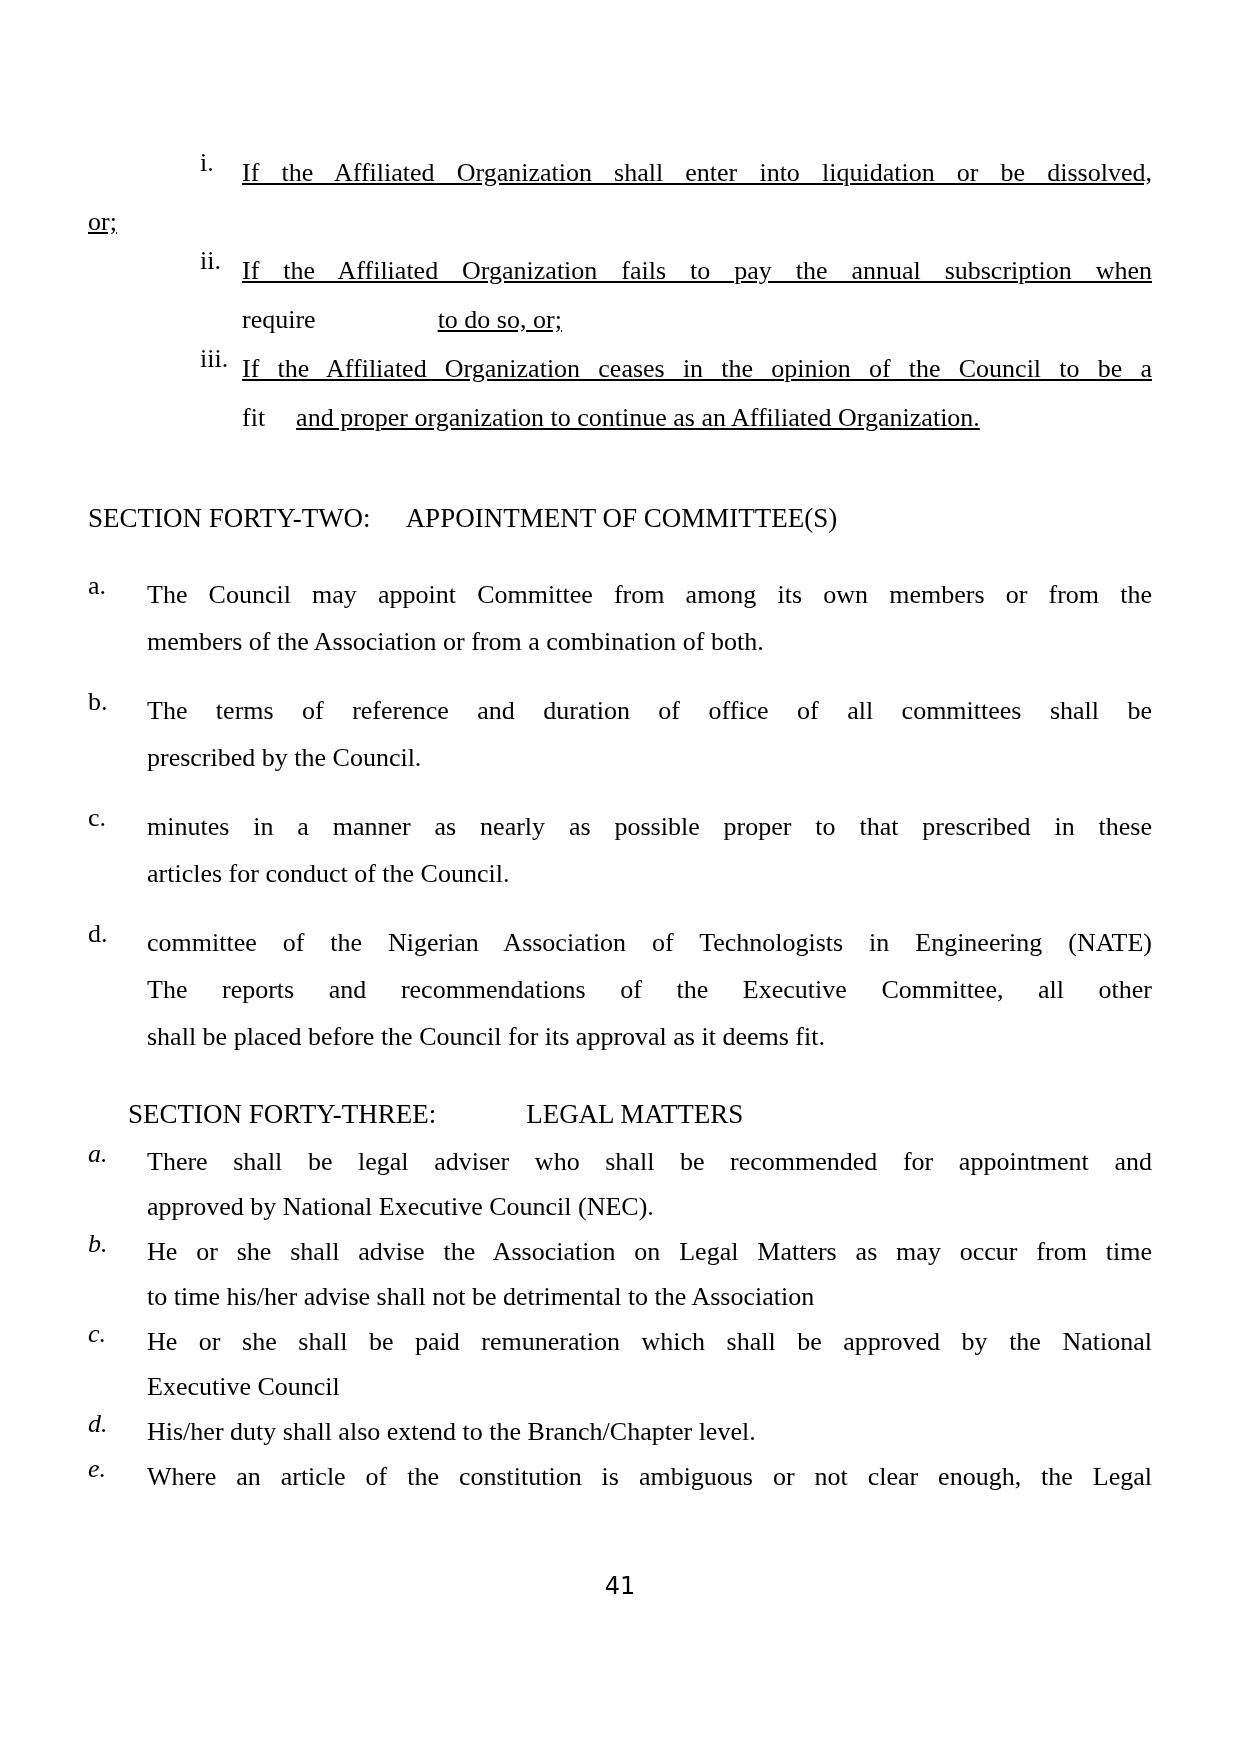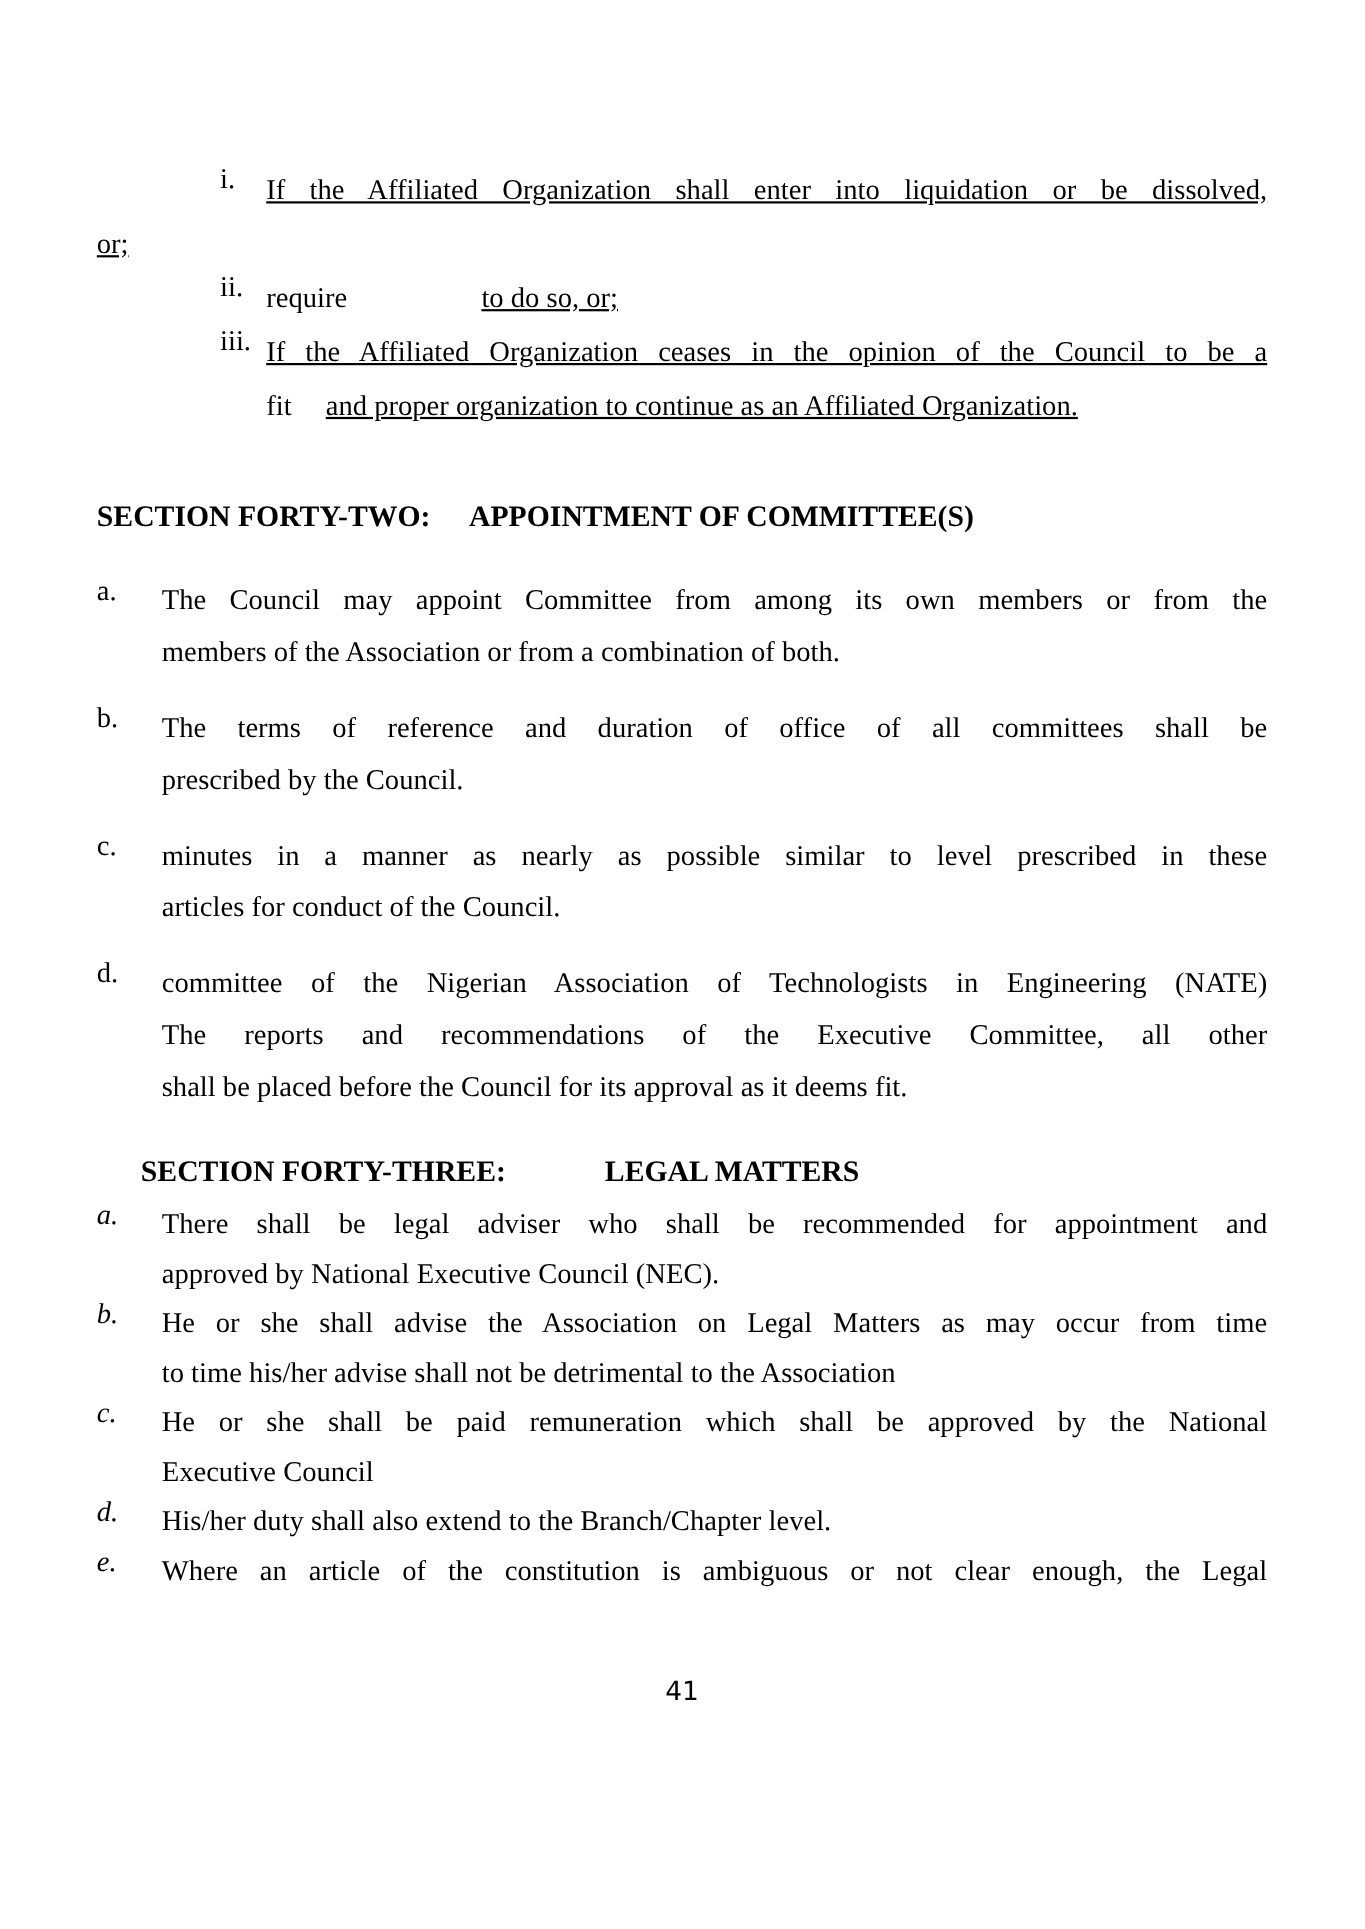--- a/index.html
+++ b/index.html
@@ -13,21 +13,21 @@
     box-sizing:border-box;
     padding:0 89px 0 88px;
     overflow:hidden;
   }
   
   .clist { margin-top:148px; font-size:26px; }
   .clist .citem { position:relative; padding-left:154px; }
   .clist .cmarker { position:absolute; left:112px; top:0; }
   .clist .line { line-height:49px;text-decoration:underline; }
   
-  .sec-heading { font-weight:bold; font-size:27px; line-height:49px; white-space:nowrap; }
+  .sec-heading { font-weight:normal; font-size:27px; line-height:49px; white-space:nowrap; }
   .h42 { margin:52px 0 28px 0; }
   .h43 { margin:30px 0 0 0; }
   .h42 .hlabel { margin-right:35px; }
   .h43 .hlabel { margin-right:90px;margin-left:40px; }
   .slist { font-size:26px; }
   .slist .sitem { position:relative; padding-left:59px; }
   .slist .smarker { position:absolute; left:0; top:0; }
   .s42 .sitem { margin-top:22px; }
   .s42 .sitem:first-child { margin-top:0; }
   .s42 .line { line-height:47px; }
@@ -52,20 +52,21 @@
 <div class="page">
 
   <div class="clist">
       <div class="citem">
         <span class="cmarker">i.</span>
         <div class="line just">If the Affiliated Organization shall enter into liquidation or be dissolved,</div>
         <div class="line outdent">or;</div>
       </div>
       <div class="citem">
         <span class="cmarker">ii.</span>
+        <div class="line just">If the Affiliated Organization fails to pay the annual subscription when</div>
         <div class="line"><span class="gap0" style="margin-right: 122px;">require</span><span>to do so, or;</span></div>
       </div>
       <div class="citem">
         <span class="cmarker">iii.</span>
         <div class="line just">If the Affiliated Organization ceases in the opinion of the Council to be a</div>
         <div class="line"><span class="gap0" style="margin-right: 31px;">fit</span><span>and proper organization to continue as an Affiliated Organization.</span></div>
       </div>
     </div>
 
   <div class="sec-heading h42">
@@ -78,21 +79,21 @@
         <div class="line just">The Council may appoint Committee from among its own members or from the</div>
         <div class="line">members of the Association or from a combination of both.</div>
       </div>
       <div class="sitem">
         <span class="smarker">b.</span>
         <div class="line just">The terms of reference and duration of office of all committees shall be</div>
         <div class="line">prescribed by the Council.</div>
       </div>
       <div class="sitem">
         <span class="smarker">c.</span>
-        <div class="line just">minutes in a manner as nearly as possible similar to level prescribed in these</div>
+        <div class="line just">minutes in a manner as nearly as possible proper to that prescribed in these</div>
         <div class="line">articles for conduct of the Council.</div>
       </div>
       <div class="sitem">
         <span class="smarker">d.</span>
         <div class="line just">committee of the Nigerian Association of Technologists in Engineering (NATE)</div>
         <div class="line just">The reports and recommendations of the Executive Committee, all other</div>
         <div class="line">shall be placed before the Council for its approval as it deems fit.</div>
       </div>
     </div>
 

